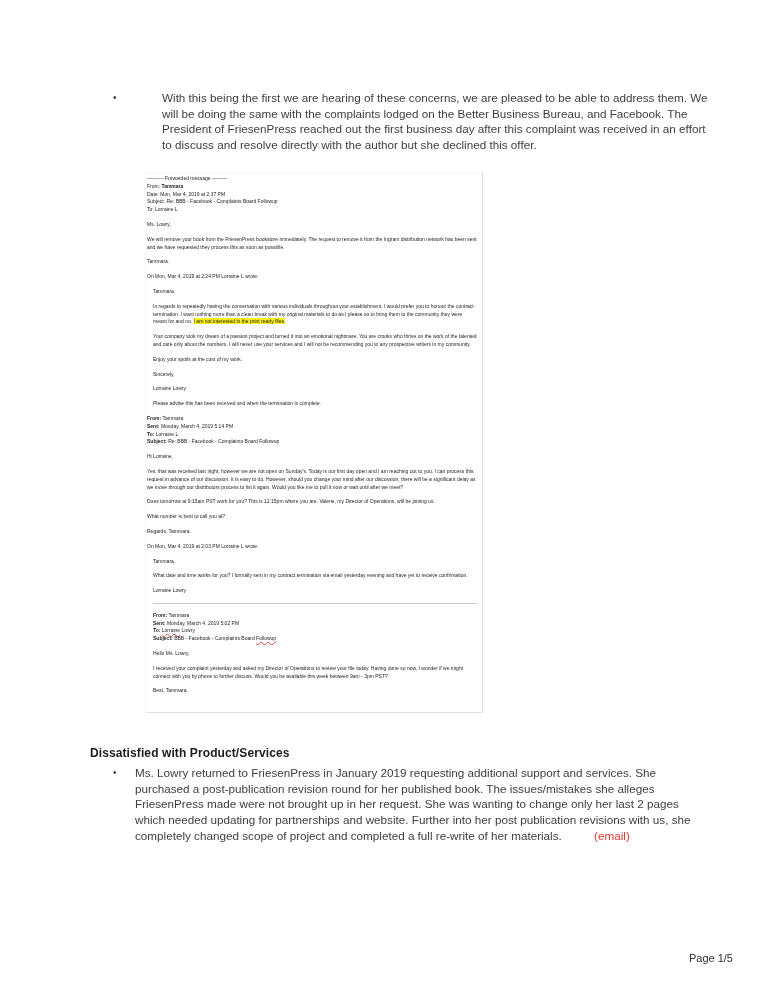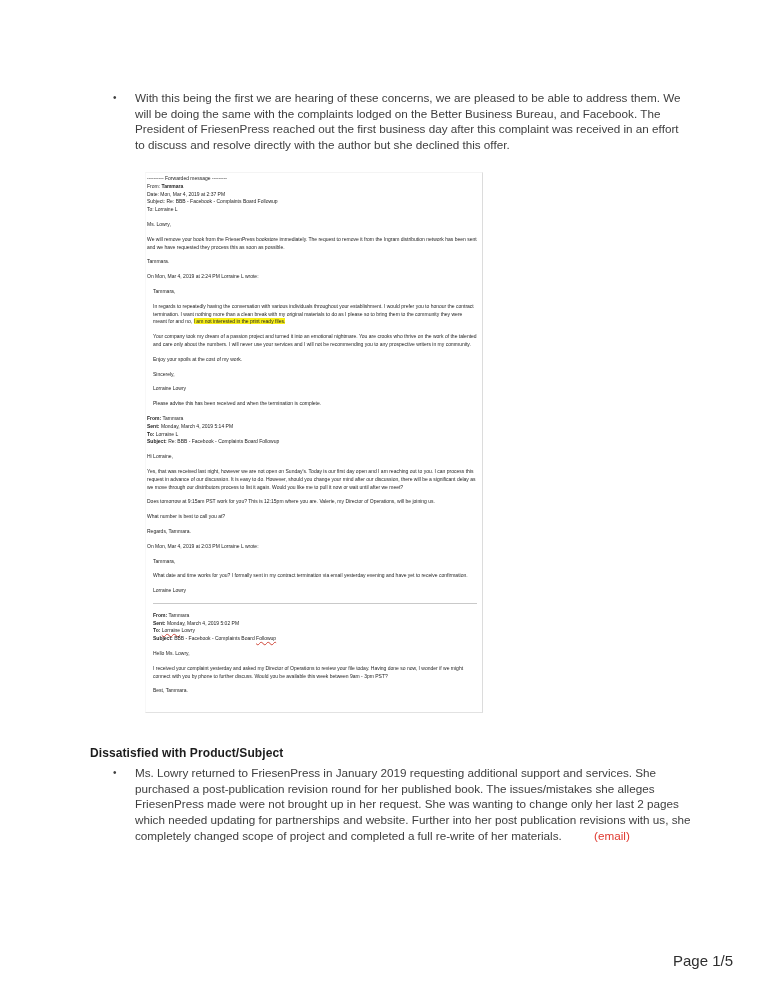--- a/index.html
+++ b/index.html
@@ -8,31 +8,31 @@
     width:773px;height:1000px;
     background:#ffffff;
     font-family:"Liberation Sans",sans-serif;
     color:#3e3e3e;
     overflow:hidden;
   }
   
   .bullet-item{position:absolute;display:flex;font-size:11.7px;line-height:15.7px;color:#3e3e3e;}
   .bullet-marker{width:22px;flex:0 0 22px;font-size:10px;line-height:15.7px;color:#3e3e3e;}
   .bullet-item.top{left:113px;top:90px;}
-  .bullet-item.top .bullet-text{width:547px;}
+  .bullet-item.top .bullet-text{width:547px;margin-left:27px;}
   .bullet-item.bottom{left:113px;top:765px;}
   .bullet-item.bottom .bullet-text{width:560px;}
   .red-ref{color:#e0392f;margin-left:29px;}
   .section-heading{
     position:absolute;left:90px;top:746px;
     font-size:12px;font-weight:700;color:#1c1c1c;letter-spacing:.1px;
   }
   .page-num{
     position:absolute;top:952px;right:40px;
-    font-size:15px;color:#2e2e2e;
+    font-size:11px;color:#2e2e2e;
   }
   
   .email{
     position:absolute;left:145px;top:172px;width:338px;
     box-sizing:border-box;
     padding:2px 5px 10px 1px;
     font-size:5px;line-height:7.8px;color:#242424;
     border-right:1px solid #dcdcdc;
     border-bottom:1px solid #e2e2e2;
     border-top:1px solid #f4f4f4;
@@ -142,21 +142,21 @@
         <span>BBB - Facebook - Complaints Board </span><span class="squig">Followup</span>
       </div>
 
       <p>Hello Ms. Lowry,</p>
       <p>I received your complaint yesterday and asked my Director of Operations to review your file today. Having done so now, I wonder if we might connect with you by phone to further discuss. Would you be available this week between 9am - 3pm PST?</p>
       <p>Best, Tammara.</p>
     </div>
 
   </div>
 
-  <div class="section-heading">Dissatisfied with Product/Subject</div>
+  <div class="section-heading">Dissatisfied with Product/Services</div>
 
   <div class="bullet-item bottom">
     <span class="bullet-marker">•</span>
     <span class="bullet-text"><span>Ms. Lowry returned to FriesenPress in January 2019 requesting additional support and services. She purchased a post-publication revision round for her published book. The issues/mistakes she alleges FriesenPress made were not brought up in her request. She was wanting to change only her last 2 pages which needed updating for partnerships and website. Further into her post publication revisions with us, she completely changed scope of project and completed a full re-write of her materials. </span><span class="red-ref">(email)</span></span>
   </div>
 
   <div class="page-num">Page 1/5</div>
 
 </div>
 

